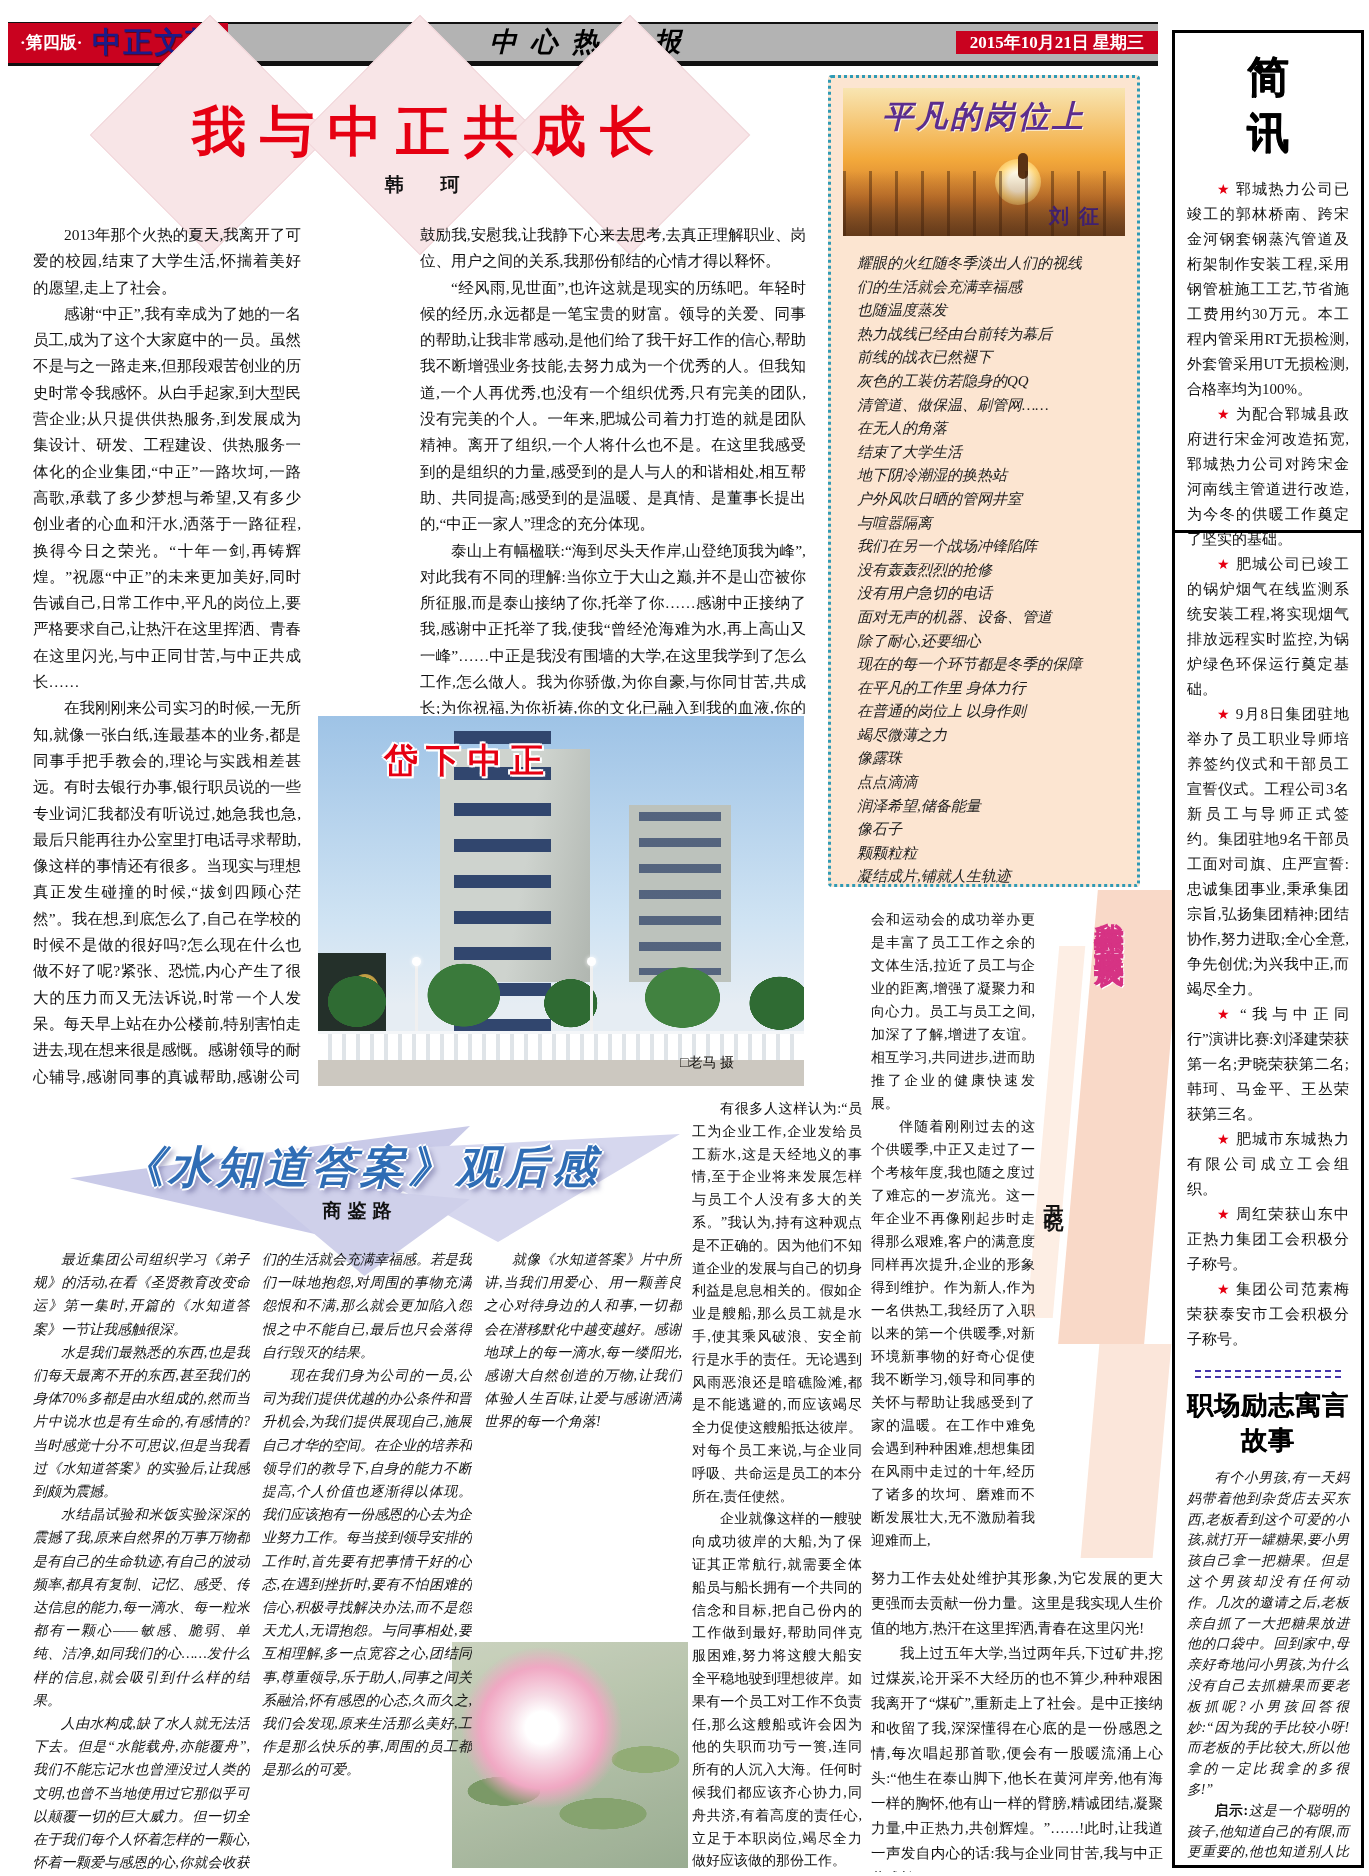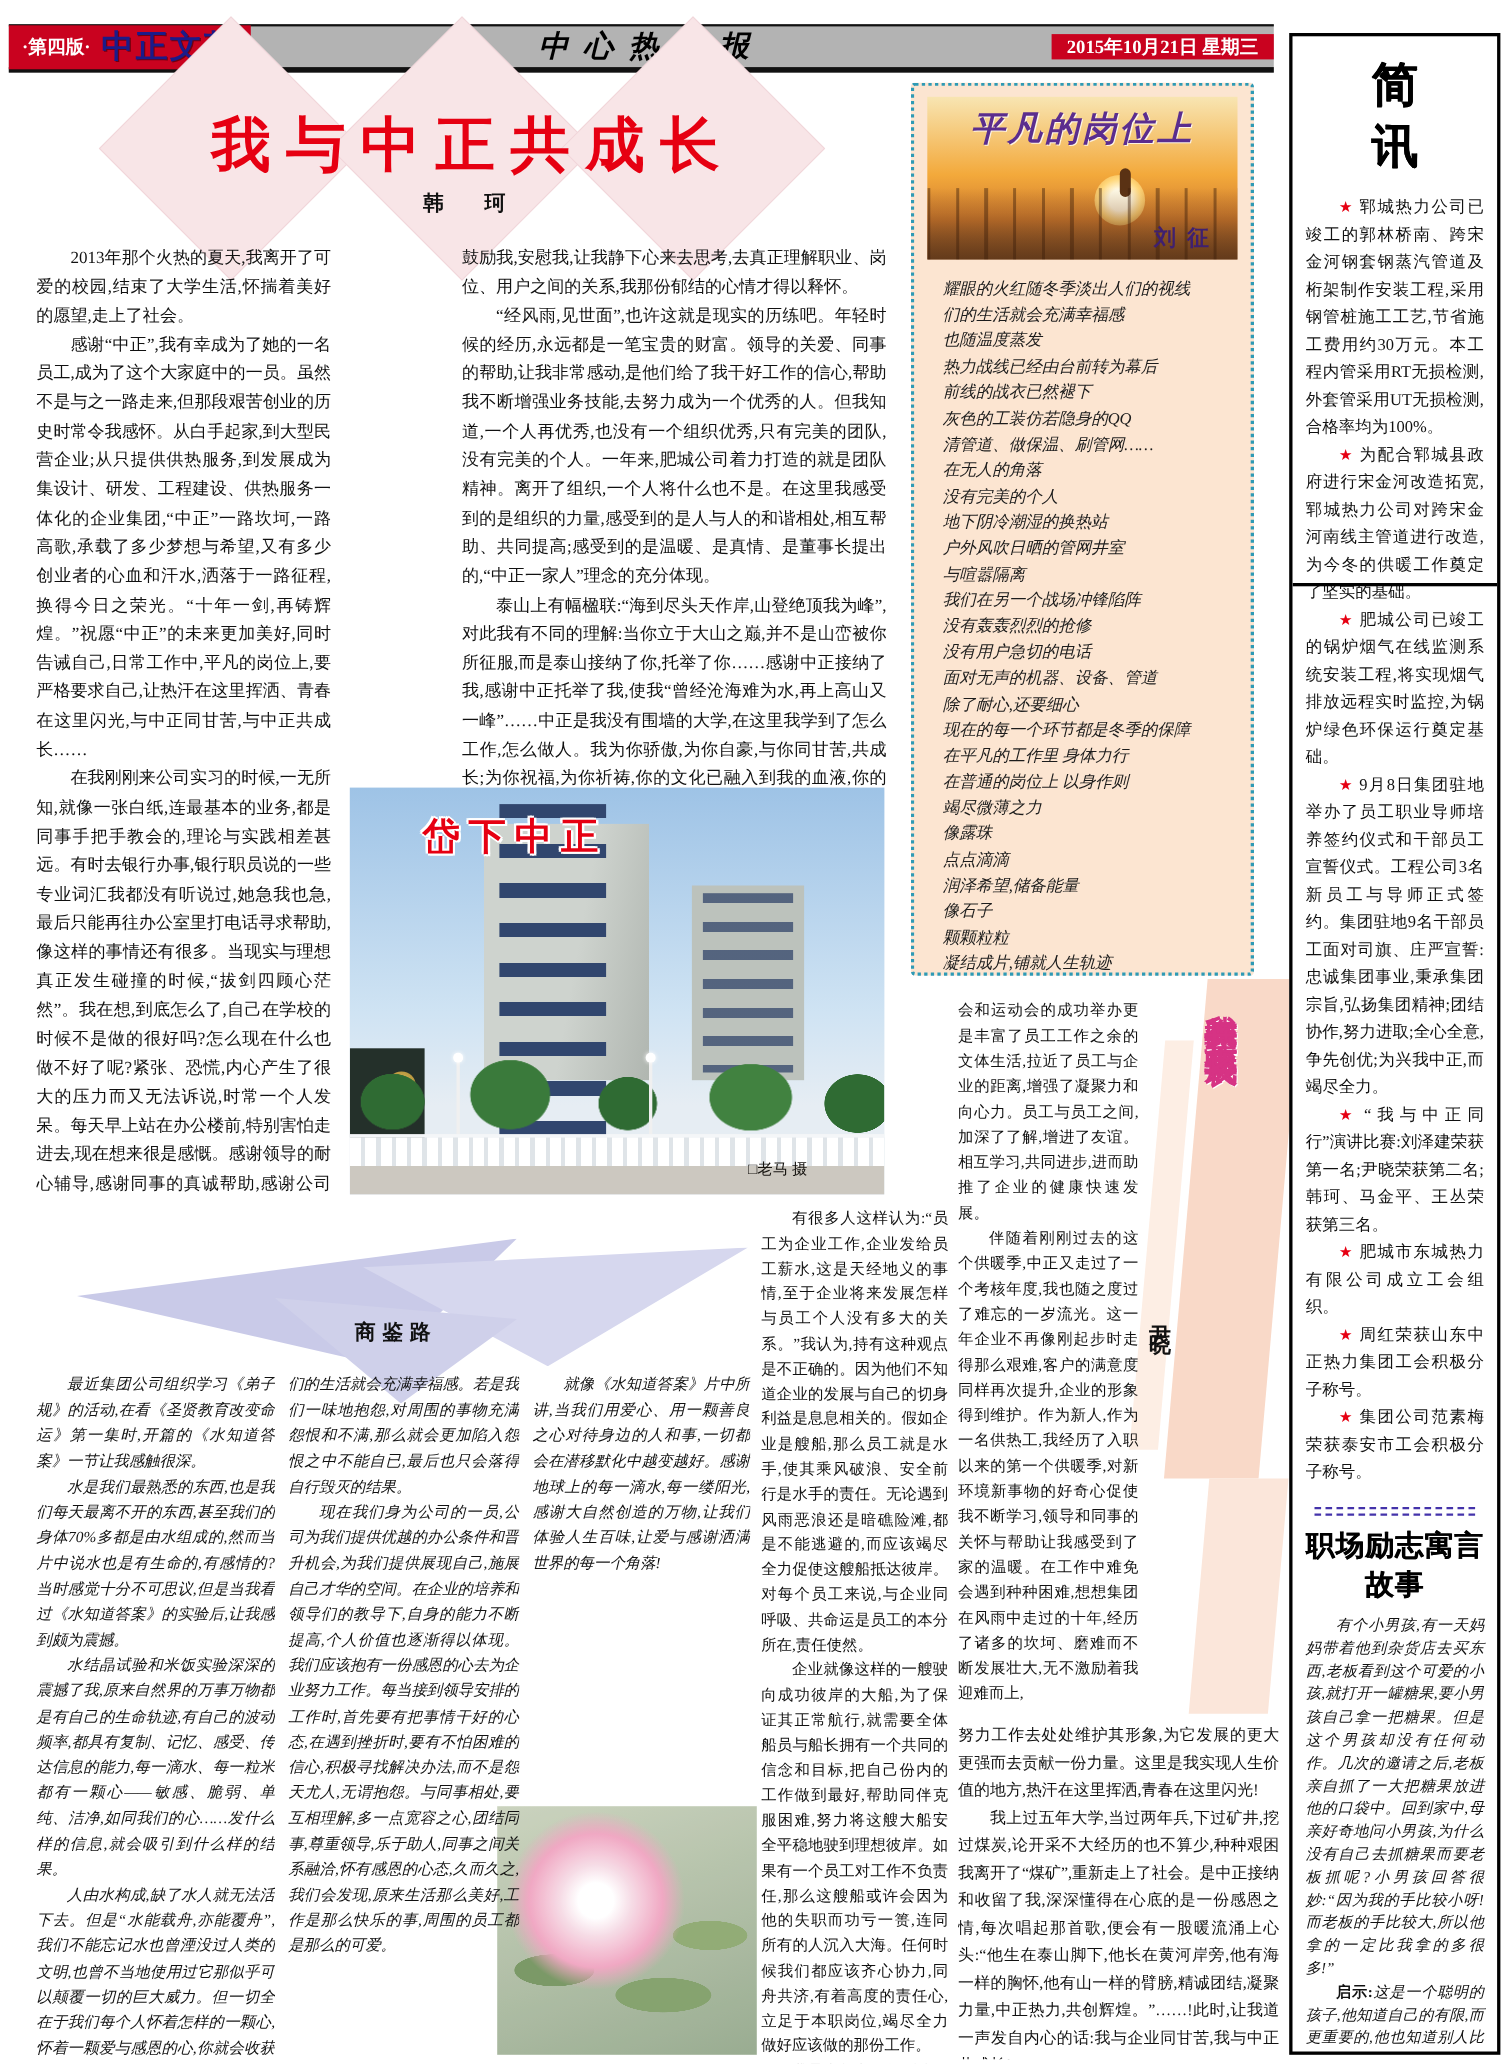--- a/index.html
+++ b/index.html
@@ -211,21 +211,21 @@
     </div>
     <div class="poem-lines">
         <div class="poem-line">耀眼的火红随冬季淡出人们的视线</div>
         <div class="poem-line">们的生活就会充满幸福感</div>
         <div class="poem-line">也随温度蒸发</div>
         <div class="poem-line">热力战线已经由台前转为幕后</div>
         <div class="poem-line">前线的战衣已然褪下</div>
         <div class="poem-line">灰色的工装仿若隐身的QQ</div>
         <div class="poem-line">清管道、做保温、刷管网……</div>
         <div class="poem-line">在无人的角落</div>
-        <div class="poem-line">没有完美的个人</div>
+        <div class="poem-line">结束了大学生活</div>
         <div class="poem-line">地下阴冷潮湿的换热站</div>
         <div class="poem-line">户外风吹日晒的管网井室</div>
         <div class="poem-line">与喧嚣隔离</div>
         <div class="poem-line">我们在另一个战场冲锋陷阵</div>
         <div class="poem-line">没有轰轰烈烈的抢修</div>
         <div class="poem-line">没有用户急切的电话</div>
         <div class="poem-line">面对无声的机器、设备、管道</div>
         <div class="poem-line">除了耐心,还要细心</div>
         <div class="poem-line">现在的每一个环节都是冬季的保障</div>
         <div class="poem-line">在平凡的工作里  身体力行</div>
@@ -236,20 +236,21 @@
         <div class="poem-line">润泽希望,储备能量</div>
         <div class="poem-line">像石子</div>
         <div class="poem-line">颗颗粒粒</div>
         <div class="poem-line">凝结成片,铺就人生轨迹</div>
       </div>
   </div>
 
   <div class="aw-tri" style="left:70px;top:1126px;width:400px;height:116px;background:#c9cae8;clip-path:polygon(0 45%,100% 0,70% 100%);"></div>
   <div class="aw-tri" style="left:330px;top:1122px;width:350px;height:120px;background:#d6d7ee;clip-path:polygon(0 25%,100% 10%,48% 100%);"></div>
   <div class="aw-tri" style="left:250px;top:1180px;width:220px;height:96px;background:#cfd0ea;clip-path:polygon(0 0,100% 20%,52% 100%);"></div>
+  <div class="aw-title">《水知道答案》观后感</div>
   <div class="aw-author">商鉴路</div>
   <div class="aw-col aw-col1 col">
     <p>最近集团公司组织学习《弟子规》的活动,在看《圣贤教育改变命运》第一集时,开篇的《水知道答案》一节让我感触很深。</p>
     <p>水是我们最熟悉的东西,也是我们每天最离不开的东西,甚至我们的身体70%多都是由水组成的,然而当片中说水也是有生命的,有感情的?当时感觉十分不可思议,但是当我看过《水知道答案》的实验后,让我感到颇为震撼。</p>
     <p>水结晶试验和米饭实验深深的震撼了我,原来自然界的万事万物都是有自己的生命轨迹,有自己的波动频率,都具有复制、记忆、感受、传达信息的能力,每一滴水、每一粒米都有一颗心——敏感、脆弱、单纯、洁净,如同我们的心……发什么样的信息,就会吸引到什么样的结果。</p>
     <p>人由水构成,缺了水人就无法活下去。但是“水能载舟,亦能覆舟”,我们不能忘记水也曾湮没过人类的文明,也曾不当地使用过它那似乎可以颠覆一切的巨大威力。但一切全在于我们每个人怀着怎样的一颗心,怀着一颗爱与感恩的心,你就会收获美丽的人生,怀着一颗自私消极的心,你将收获一个惨淡的人生,每个人要常怀一颗爱与感恩的心,让我们常常心存感恩与谢意。当我们心怀感恩和爱,我们便会发现这个世界上有太多值得我们去感谢的人、事、物,而且它们还会源源不断地降临在我们身边,我</p>
   </div>
   <div class="aw-col aw-col2 col">
     <p class="cont">们的生活就会充满幸福感。若是我们一味地抱怨,对周围的事物充满怨恨和不满,那么就会更加陷入怨恨之中不能自已,最后也只会落得自行毁灭的结果。</p>
     <p>现在我们身为公司的一员,公司为我们提供优越的办公条件和晋升机会,为我们提供展现自己,施展自己才华的空间。在企业的培养和领导们的教导下,自身的能力不断提高,个人价值也逐渐得以体现。我们应该抱有一份感恩的心去为企业努力工作。每当接到领导安排的工作时,首先要有把事情干好的心态,在遇到挫折时,要有不怕困难的信心,积极寻找解决办法,而不是怨天尤人,无谓抱怨。与同事相处,要互相理解,多一点宽容之心,团结同事,尊重领导,乐于助人,同事之间关系融洽,怀有感恩的心态,久而久之,我们会发现,原来生活那么美好,工作是那么快乐的事,周围的员工都是那么的可爱。</p>

